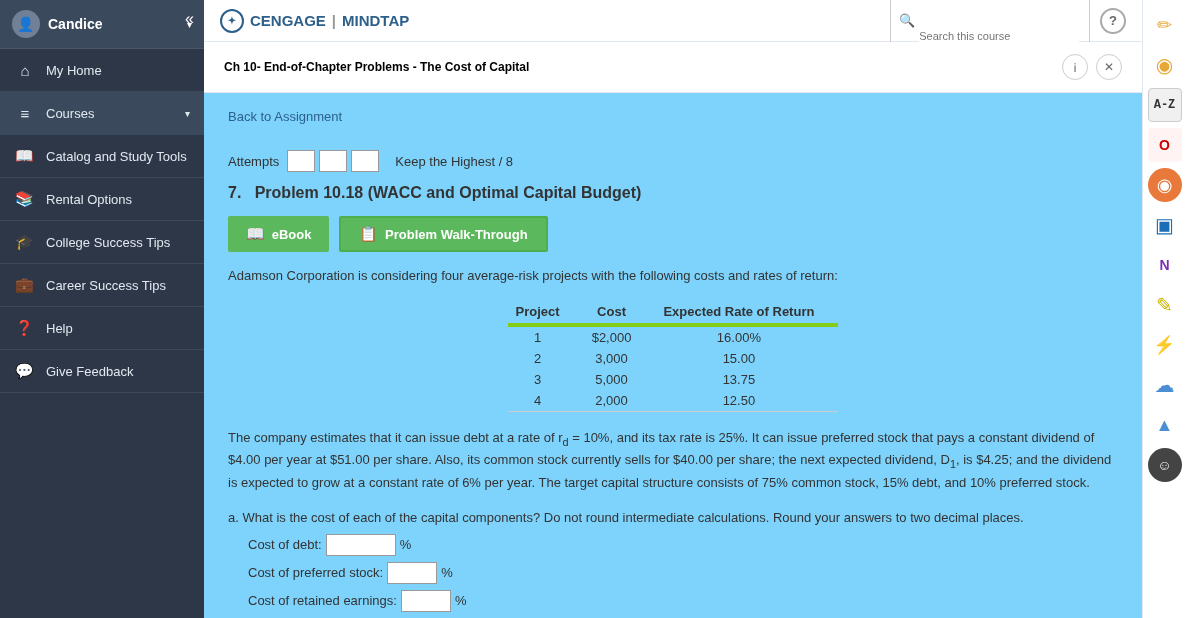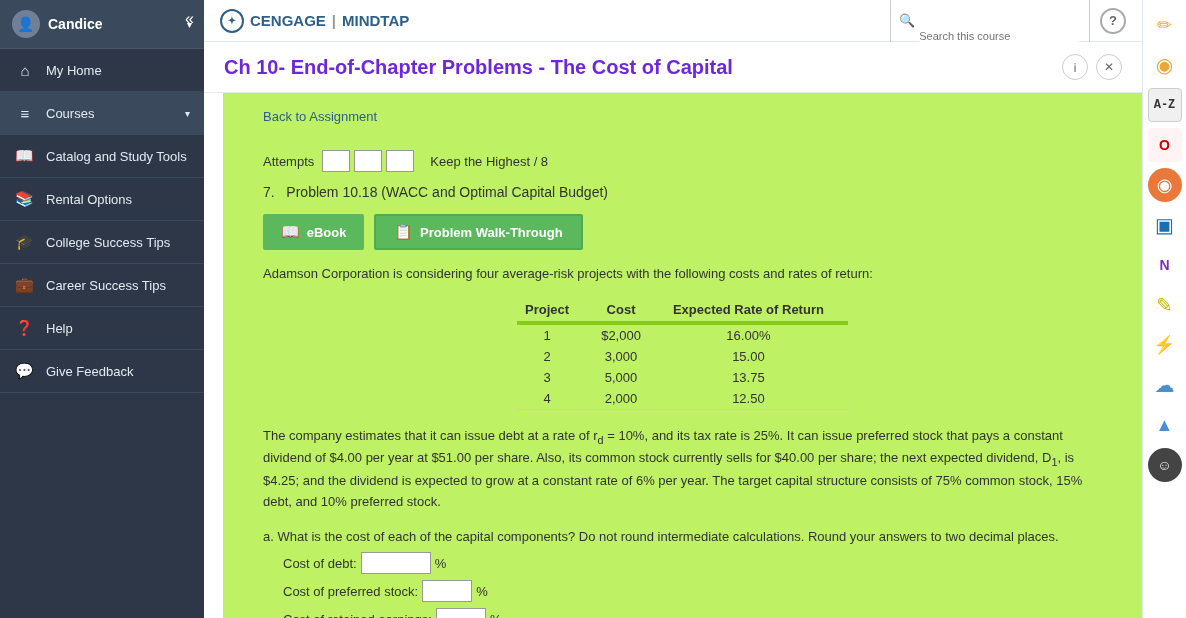--- a/index.html
+++ b/index.html
@@ -126,38 +126,37 @@
 
     
     #content-header {
       display: flex;
       align-items: center;
       padding: 12px 20px;
       background: #fff;
       border-bottom: 1px solid #e2e8f0;
       flex-shrink: 0;
     }
-    .content-title { font-size: 20px; font-weight: bold; color: #6d28d9; flex: 1; }
+    .content-title { font-size: 12px; font-weight: bold; color: #000000; flex: 1; }
     .header-icons { display: flex; gap: 8px; align-items: center; }
     .header-icon-btn {
       width: 26px; height: 26px;
       border-radius: 50%;
       border: 1px solid #ccc;
       display: flex; align-items: center; justify-content: center;
       font-size: 12px; color: #666;
       cursor: pointer;
     }
 
     
     #content-body {
       flex: 1;
       overflow-y: auto;
-      padding: 16px 40px;
-      background: #bef264;
-      margin-left: 19px;
+      padding: 16px 24px;
+      background: #7dd3fc;
     }
 
     .back-link {
       color: #2c5f8a;
       text-decoration: none;
       font-size: 13px;
       cursor: pointer;
       margin-bottom: 14px;
       display: inline-block;
     }
@@ -171,21 +170,21 @@
     .attempts-label { margin-right: 8px; }
     .attempts-boxes { display: flex; gap: 4px; margin-right: 16px; }
     .attempt-box {
       width: 28px; height: 22px;
       border: 1px solid #999;
       background: #fff;
     }
     .keep-highest { font-size: 13px; color: #333; }
 
     .problem-title {
-      font-size: 14px; font-weight: normal;
+      font-size: 16px; font-weight: bold;
       color: #333; margin: 10px 0 14px 0;
     }
 
     .btn-row {
       display: flex; gap: 10px;
       margin-bottom: 14px;
     }
     .ebook-btn {
       display: flex; align-items: center;
       background: #5cb85c;

